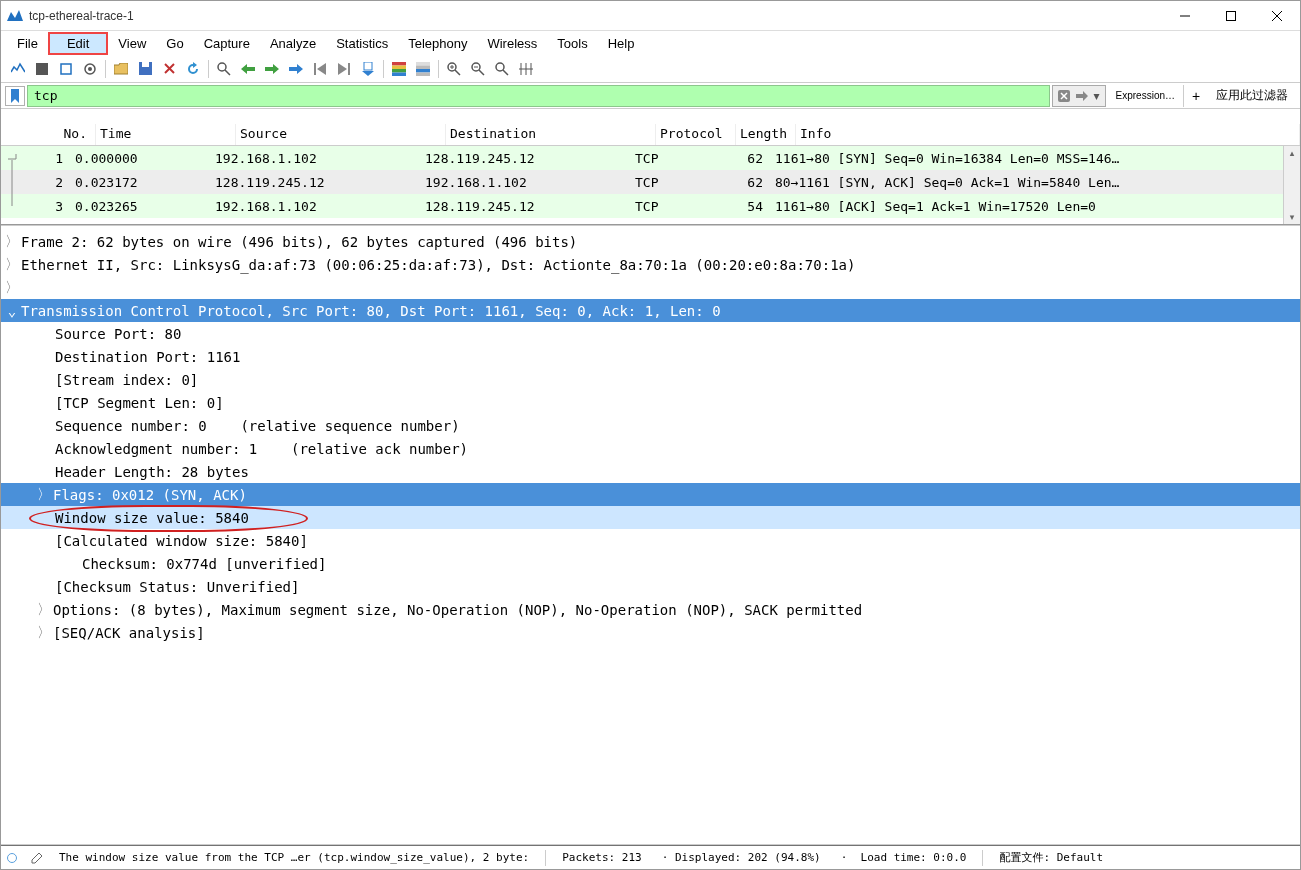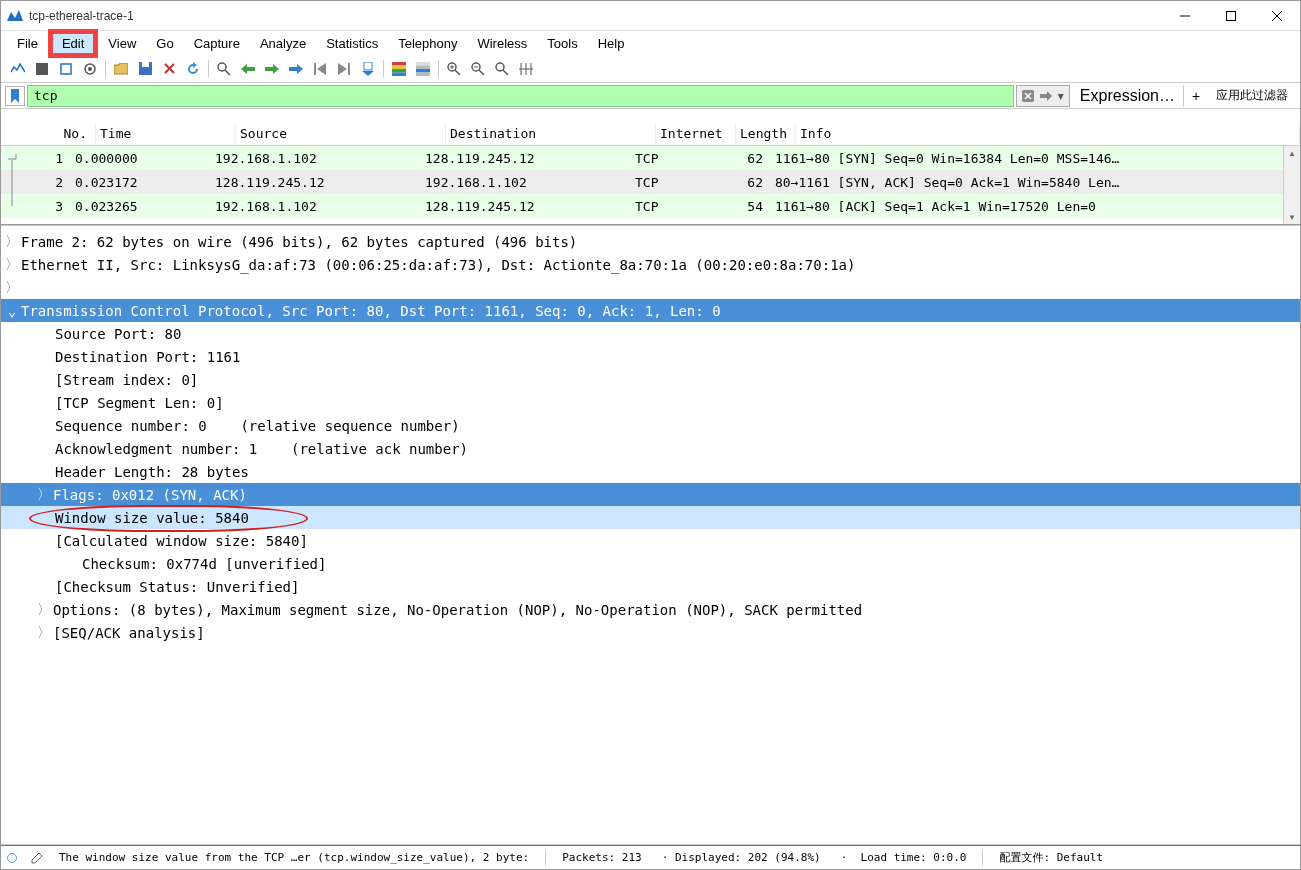--- a/index.html
+++ b/index.html
@@ -4,29 +4,29 @@
 <style>
 * { margin:0; padding:0; box-sizing:border-box; }
 body { font-family:"Segoe UI",Tahoma,sans-serif; font-size:12px; background:#fff; width:1301px; height:870px; overflow:hidden; border:1px solid #999; display:flex; flex-direction:column; }
 .titlebar { height:30px; display:flex; align-items:center; padding:0 0 0 6px; border-bottom:1px solid #ddd;}
 .titlebar .logo { width:16px; height:16px; margin-right:6px; }
 .titlebar .title { flex:1; font-size:12px; color:#333; }
 .titlebar .winbtn { width:46px; height:30px; display:flex; align-items:center; justify-content:center; color:#333; }
 .titlebar .winbtn svg { width:10px; height:10px; }
 .menubar { height:24px; display:flex; align-items:center; padding:0 6px; gap:0; font-size:13px; color:#000;}
 .menubar .item { padding:3px 10px; }
-.menubar .item.hl { background:#cce8ff; border:5px solid #ef4444; padding:2px 9px;}
+.menubar .item.hl { background:#cce8ff; border:2px solid #ef4444; padding:2px 17px;}
 .toolbar { height:28px; display:flex; align-items:center; padding:2px 6px; gap:2px; border-bottom:1px solid #ccc; }
 .toolbar .tbtn { width:22px; height:22px; display:flex; align-items:center; justify-content:center; border:1px solid transparent; }
 .toolbar .sep { width:1px; height:18px; background:#ccc; margin:0 2px; }
 .filterbar { height:26px; display:flex; align-items:center; padding:2px 4px; border-bottom:1px solid #ccc; gap:2px;}
 .filterbar .bookmark-ic { width:20px; height:20px; display:flex; align-items:center; justify-content:center; border:1px solid #b0b0b0; background:#fff;}
 .filterbar .finput { flex:1; height:22px; background:#afffaf; border:1px solid #8cc68c; padding:0 6px; font-family:Consolas,monospace; font-size:13px; }
 .filterbar .clearbox { display:flex; align-items:center; gap:0; border:1px solid #aaa; height:22px; padding:0 2px; background:#eee;}
-.filterbar .expr { padding:0 8px; font-size:16px; border-right:1px solid #ccc; height:22px; display:flex; align-items:center;}
+.filterbar .expr { padding:0 8px; font-size:10px; border-right:1px solid #ccc; height:22px; display:flex; align-items:center;}
 .filterbar .plus { width:20px; display:flex; align-items:center; justify-content:center; font-size:14px;}
 .filterbar .cn { padding:0 8px; font-size:12px;}
 .packet-list { border-bottom:1px solid #999; }
 .packet-header { display:flex; height:22px; background:#fff; border-bottom:1px solid #ccc; font-family:Consolas,monospace; font-size:13px;margin-top:15px; }
 .packet-header .col { padding:2px 4px; border-right:1px solid #eee; }
 .packet-rows { height:78px; overflow:hidden; position:relative;}
 .packet-row { display:flex; height:24px; font-family:Consolas,monospace; font-size:13px; align-items:center;}
 .packet-row.r0 { background:#e8ffe8; }
 .packet-row.r1 { background:#ededed; }
 .packet-row.r2 { background:#e8ffe8; }
@@ -256,21 +256,21 @@
   <div class="plus">+</div>
   <div class="cn">应用此过滤器</div>
 </div>
 
 <div class="packet-list">
   <div class="packet-header">
     <div class="col col-no" style="width:95px;">No.</div>
     <div class="col col-time">Time</div>
     <div class="col col-src">Source</div>
     <div class="col col-dst">Destination</div>
-    <div class="col col-proto">Internet</div>
+    <div class="col col-proto">Protocol</div>
     <div class="col col-len">Length</div>
     <div class="col col-info">Info</div>
   </div>
   <div class="packet-rows">
     <div class="packet-row r0" style="position:relative;">
       <span class="link-ind" style="top:6px;">
           <svg width="10" height="18" viewBox="0 0 10 18">
             <line x1="5" y1="8" x2="5" y2="18" stroke="#888"></line>
             <path d="M1 7 L9 7 L9 2" fill="none" stroke="#888"></path>
           </svg>

